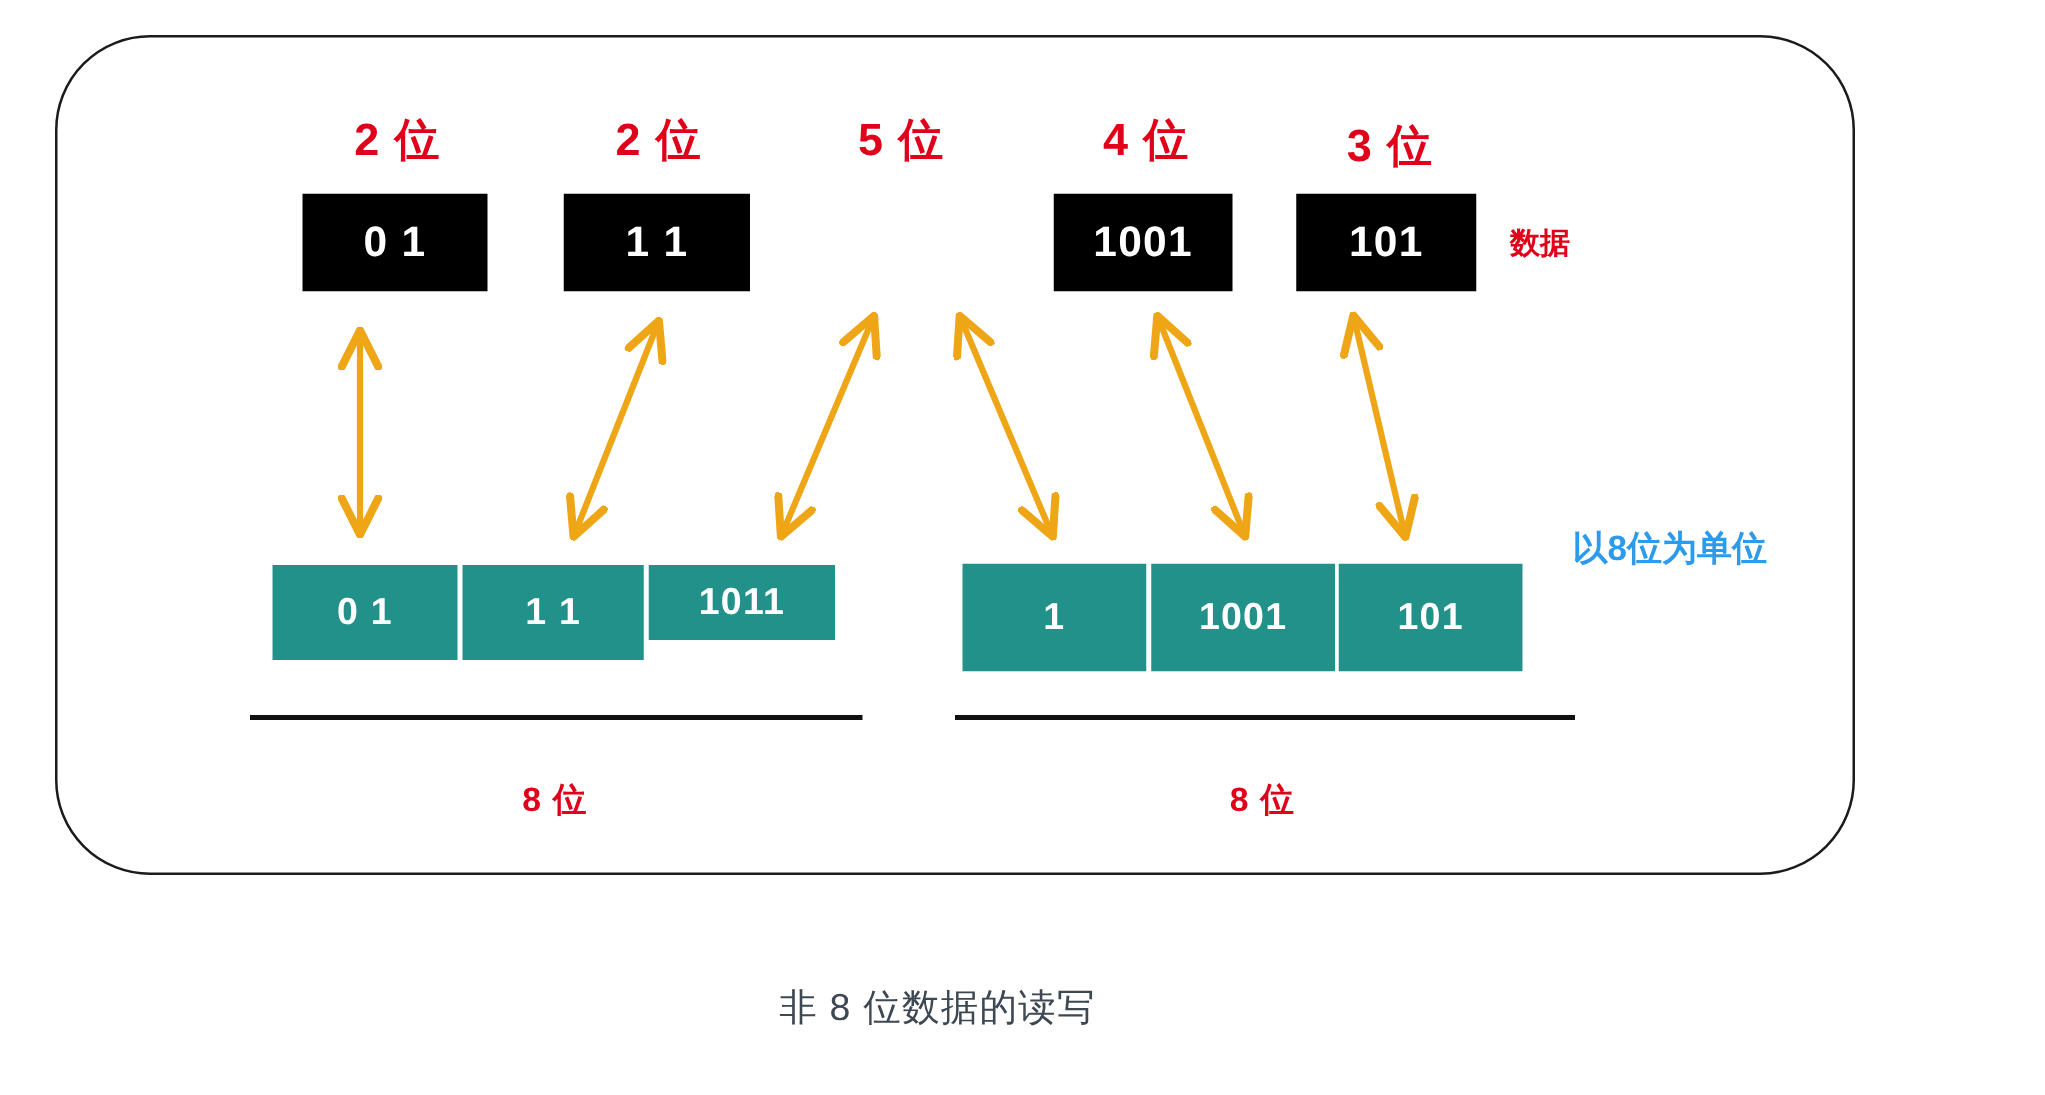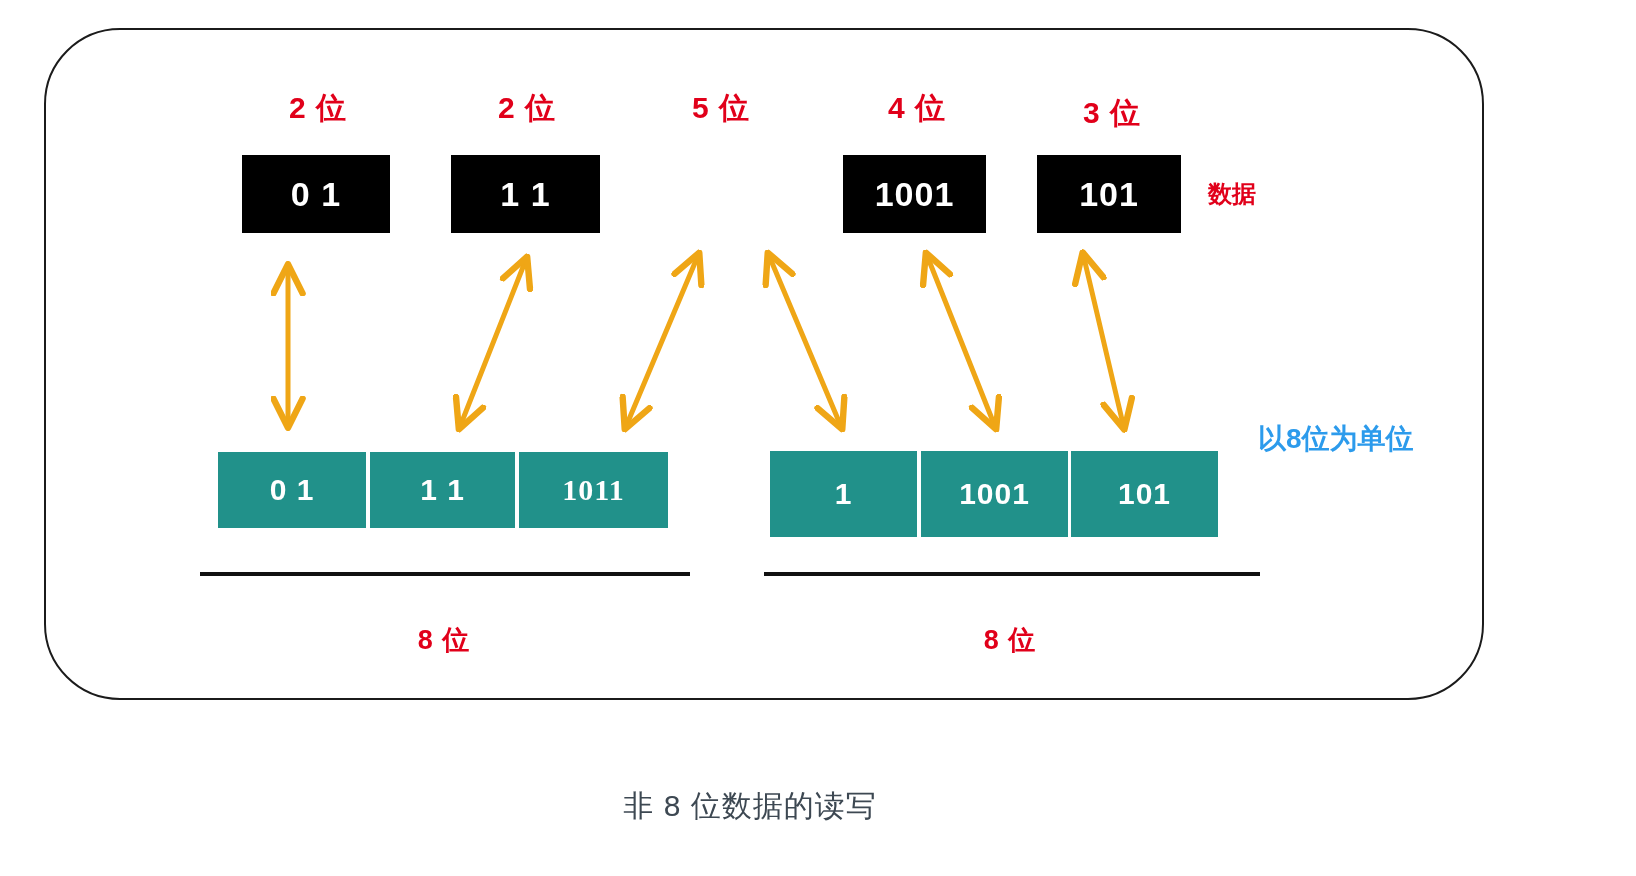--- a/index.html
+++ b/index.html
@@ -28,21 +28,21 @@
     border: 2px solid #1b1b1b;
     border-radius: 76px;
     box-sizing: border-box;
     background: #ffffff;
   }
 
   
   .bitlabel {
     position: absolute;
     color: #e1001a;
-    font-size: 30px;
+    font-size: 36px;
     font-weight: bold;
     letter-spacing: 1px;
     white-space: nowrap;
     text-align: center;
     transform: translateX(-50%);
   }
 
   
   .blackbox {
     position: absolute;
@@ -143,21 +143,21 @@
 
   <div class="blackbox" style="left:242px; top:155px; width:148px; height:78px;">0 1</div>
   <div class="blackbox" style="left:451px; top:155px; width:149px; height:78px;">1 1</div>
   <div class="blackbox" style="left:843px; top:155px; width:143px; height:78px;">1001</div>
   <div class="blackbox" style="left:1037px; top:155px; width:144px; height:78px;">101</div>
 
   <div class="datalabel" style="left:1208px; top:178px;">数据</div>
 
   <div class="tealbox" style="left:218px; top:452px; width:148px; height:76px;">0 1</div>
   <div class="tealbox" style="left:370px; top:452px; width:145px; height:76px;">1 1</div>
-  <div class="tealbox" style="left:519px; top:452px; width:149px; height:76px;font-family:Liberation Serif, serif;">1011</div>
+  <div class="tealbox" style="left:519px; top:452px; width:149px; height:60px;">1011</div>
 
   <div class="tealbox" style="left:770px; top:451px; width:147px; height:86px;">1</div>
   <div class="tealbox" style="left:921px; top:451px; width:147px; height:86px;">1001</div>
   <div class="tealbox" style="left:1071px; top:451px; width:147px; height:86px;">101</div>
 
   <div class="bluenote" style="left:1258px; top:372px;">
     <div>以8位为单位</div>
   </div>
 
   <div class="grouprule" style="left:200px; top:572px; width:490px;"></div>

